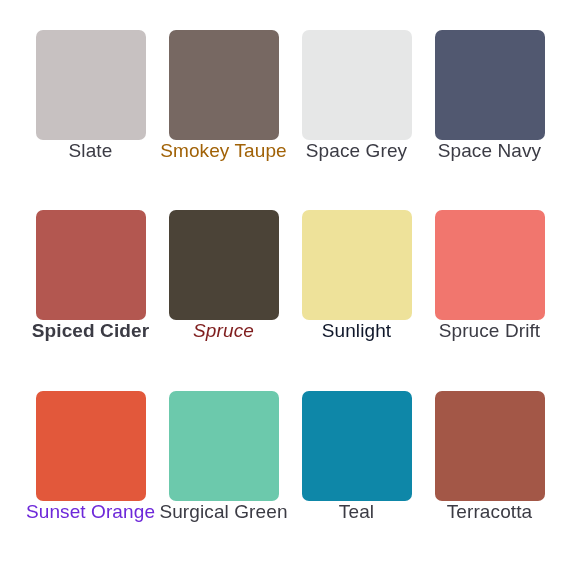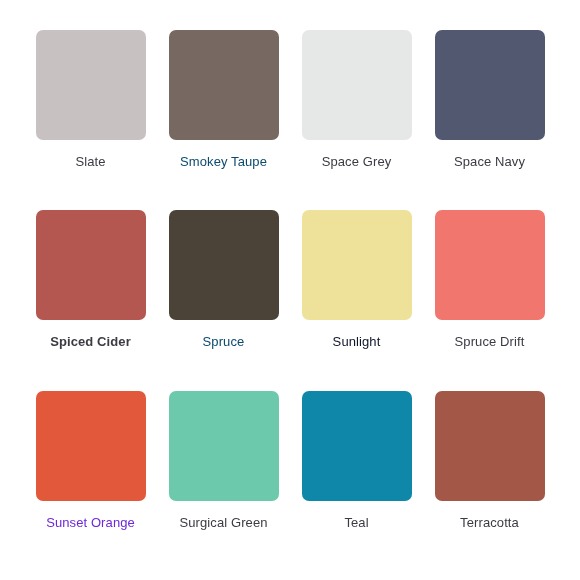--- a/index.html
+++ b/index.html
@@ -48,61 +48,60 @@
   }
 
   .swatch-chip {
     width: 110px;
     height: 110px;
     border-radius: 7px;
     background: #cccccc;
   }
 
   .swatch-label {
-    margin-top: 14px;
-    font-size: 13px;
+    font-size: 19px;
     line-height: 1.2;
     color: #3b3b44;
     text-align: center;
     letter-spacing: 0.1px;
     white-space: nowrap;
   }
 </style>
 </head>
 <body style="background: rgb(255, 255, 255);">
 
 <div id="palette-board">
 
   <div class="swatch-row">
     <div class="swatch-cell">
       <div class="swatch-chip" style="background: rgb(199, 193, 193);"></div>
       <div class="swatch-label" style="color: rgb(59, 59, 68);">Slate</div>
     </div>
     <div class="swatch-cell">
       <div class="swatch-chip" style="background: rgb(119, 104, 98);"></div>
-      <div class="swatch-label" style="color: #0c4a6e;">Smokey Taupe</div>
+      <div class="swatch-label" style="color: #a16207;">Smokey Taupe</div>
     </div>
     <div class="swatch-cell">
       <div class="swatch-chip" style="background: rgb(230, 231, 231);"></div>
       <div class="swatch-label" style="color: rgb(59, 59, 68);">Space Grey</div>
     </div>
     <div class="swatch-cell">
       <div class="swatch-chip" style="background: rgb(81, 88, 112);"></div>
       <div class="swatch-label" style="color: rgb(59, 59, 68);">Space Navy</div>
     </div>
   </div>
 
   <div class="swatch-row">
     <div class="swatch-cell">
       <div class="swatch-chip" style="background: rgb(179, 87, 80);"></div>
       <div class="swatch-label" style="color: rgb(59, 59, 68); font-weight: bold;">Spiced Cider</div>
     </div>
     <div class="swatch-cell">
       <div class="swatch-chip" style="background: rgb(75, 67, 55);"></div>
-      <div class="swatch-label" style="color: #0c4a6e;">Spruce</div>
+      <div class="swatch-label" style="color: #7f1d1d; font-style: italic;">Spruce</div>
     </div>
     <div class="swatch-cell">
       <div class="swatch-chip" style="background: rgb(238, 226, 154);"></div>
       <div class="swatch-label" style="color: #0f172a;">Sunlight</div>
     </div>
     <div class="swatch-cell">
       <div class="swatch-chip" style="background: rgb(241, 118, 110);"></div>
       <div class="swatch-label" style="color: rgb(59, 59, 68);">Spruce Drift</div>
     </div>
   </div>

